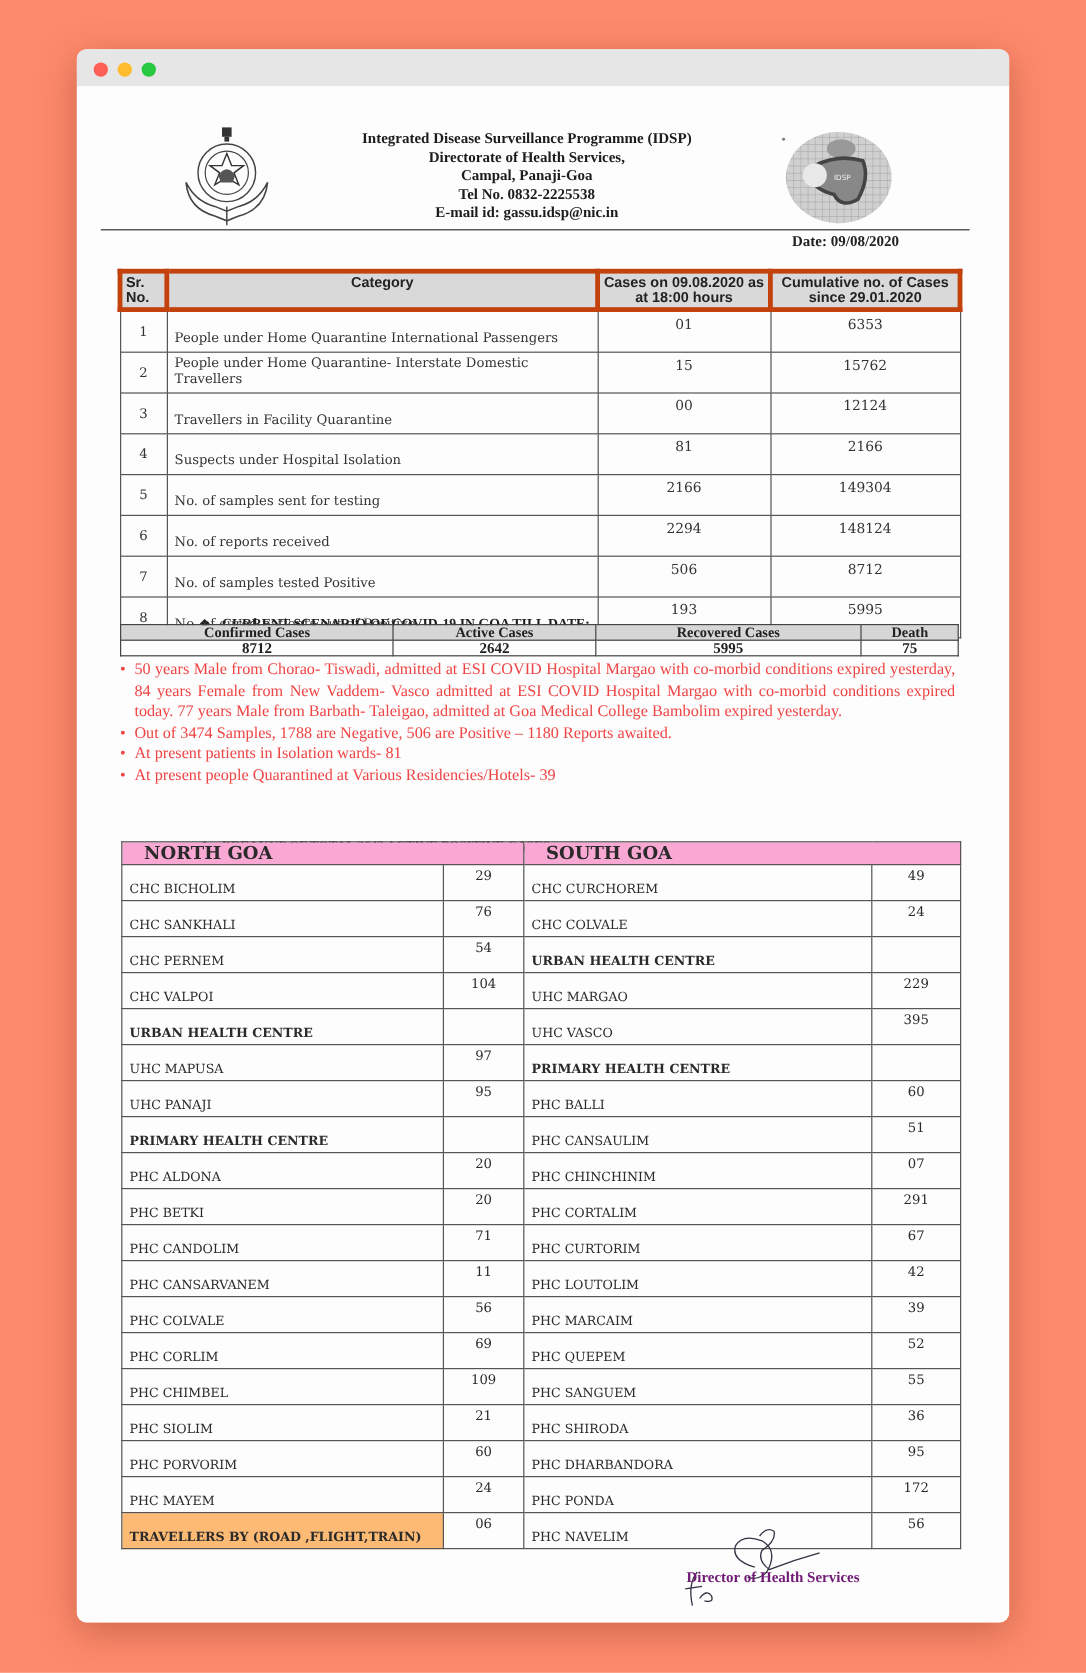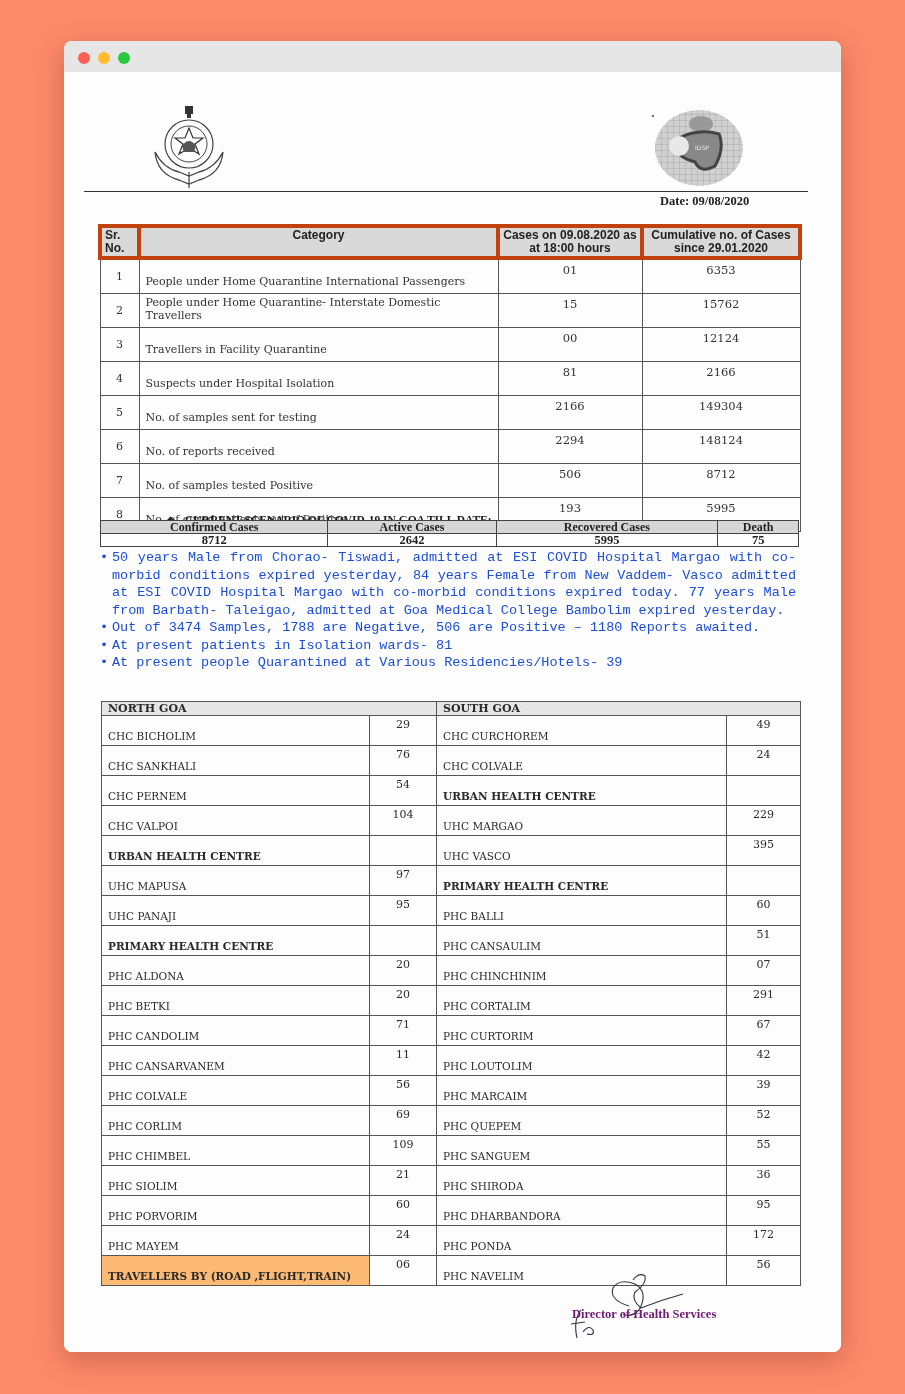--- a/index.html
+++ b/index.html
@@ -37,27 +37,27 @@
   .t1 td.cat { vertical-align:bottom; padding-bottom:5px; }
 
   .sec-title { position:absolute; font-family:Liberation Serif, serif; font-weight:bold; font-size:11.5px; color:#1e1e1e;margin-top:12px; }
   .sec-title .diamond { margin-right:10px; font-size:10px; }
   .sec-title .u { text-decoration:underline; }
 
   .t2 { position:absolute; left:36px; top:448px; width:699px; font-family:"Liberation Serif", serif; font-weight:bold; }
   .t2 th { background:#d6d6d6; border:1px solid #444; font-size:12px; line-height:12px; padding:0; }
   .t2 td { border:1px solid #444; text-align:center; font-size:12.5px; line-height:12px; padding:0; }
 
-  .bullets { position:absolute; left:36px; top:477px; width:696px; font-family:Liberation Mono, monospace; font-size:13.5px; line-height:17.5px; color:#1d4ed8; }
+  .bullets { position:absolute; left:36px; top:477px; width:696px; font-family:Liberation Serif, serif; font-size:13.5px; line-height:17.5px; color:#ef4444; }
   .bullets .b { position:relative; padding-left:12px; text-align:justify; }
   .bullets .b::before { content:"•"; position:absolute; left:0; top:0; }
 
   .t3 { position:absolute; left:37px; top:629px; width:700px; font-family:"DejaVu Serif", serif; font-size:10.5px; color:#2a2a2a; }
   .t3 td { border:1px solid #555; height:26px; padding:0 6px; }
-  .t3 tr.region td { background:#e5e5e5; height:13px; font-weight:bold; font-size:11px; padding:0 6px; }
+  .t3 tr.region td { background:#f9a8d4; height:13px; font-weight:bold; font-size:15px; padding:0 18px; }
   .t3 td.name { width:255px; vertical-align:bottom; padding-bottom:3px; }
   .t3 td.val { width:54px; text-align:center; vertical-align:top; padding-top:2px; font-size:11px; }
   .t3 td.name2 { width:277px; vertical-align:bottom; padding-bottom:3px; }
   .t3 td.val2 { text-align:center; vertical-align:top; padding-top:2px; font-size:11px; }
   .t3 td.bold { font-weight:bold; font-size:10.5px; }
   .t3 td.shaded { background:#fdba74; font-weight:bold; }
 
   .sign { position:absolute; left:508px; top:1235px; font-family:"Liberation Serif", serif; font-weight:bold; font-size:12.5px; color:#701a75; }
   .sig-svg { position:absolute; left:505px; top:1198px; width:140px; height:72px; }
 </style>
@@ -77,20 +77,27 @@
         <rect x="36" y="0" width="8" height="8" fill="#333"></rect>
         <rect x="38" y="8" width="4" height="4" fill="#333"></rect>
         <circle cx="40" cy="38" r="24" fill="none" stroke="#444" stroke-width="1.2"></circle>
         <circle cx="40" cy="38" r="18" fill="none" stroke="#444" stroke-width="1"></circle>
         <polygon points="40,22 44,32 54,32 46,38 50,48 40,42 30,48 34,38 26,32 36,32" fill="none" stroke="#333" stroke-width="1.2"></polygon>
         <path d="M33 40 Q40 30 47 40 L45 46 L35 46 Z" fill="#555"></path>
         <path d="M6 46 Q8 68 30 74 L40 78 L50 74 Q72 68 74 46 Q66 62 50 66 L40 70 L30 66 Q14 62 6 46 Z" fill="none" stroke="#444" stroke-width="1.3"></path>
         <line x1="40" y1="66" x2="40" y2="82" stroke="#444" stroke-width="1.2"></line>
       </svg>
 
+      <div class="hdr-text">
+        <div>Integrated Disease Surveillance Programme (IDSP)</div>
+        <div>Directorate of Health Services,</div>
+        <div>Campal, Panaji-Goa</div>
+        <div>Tel No. 0832-2225538</div>
+        <div>E-mail id: gassu.idsp@nic.in</div>
+      </div>
 
       <svg class="idsp-logo" viewBox="0 0 96 80">
         <defs>
           <pattern id="grid" width="6" height="6" patternUnits="userSpaceOnUse">
             <path d="M6 0 L0 0 0 6" fill="none" stroke="#9a9a9a" stroke-width="0.7"></path>
           </pattern>
         </defs>
         <circle cx="4" cy="8" r="1.2" fill="#777"></circle>
         <ellipse cx="50" cy="40" rx="44" ry="38" fill="#d0d0d0"></ellipse>
         <ellipse cx="50" cy="40" rx="44" ry="38" fill="url(#grid)"></ellipse>

